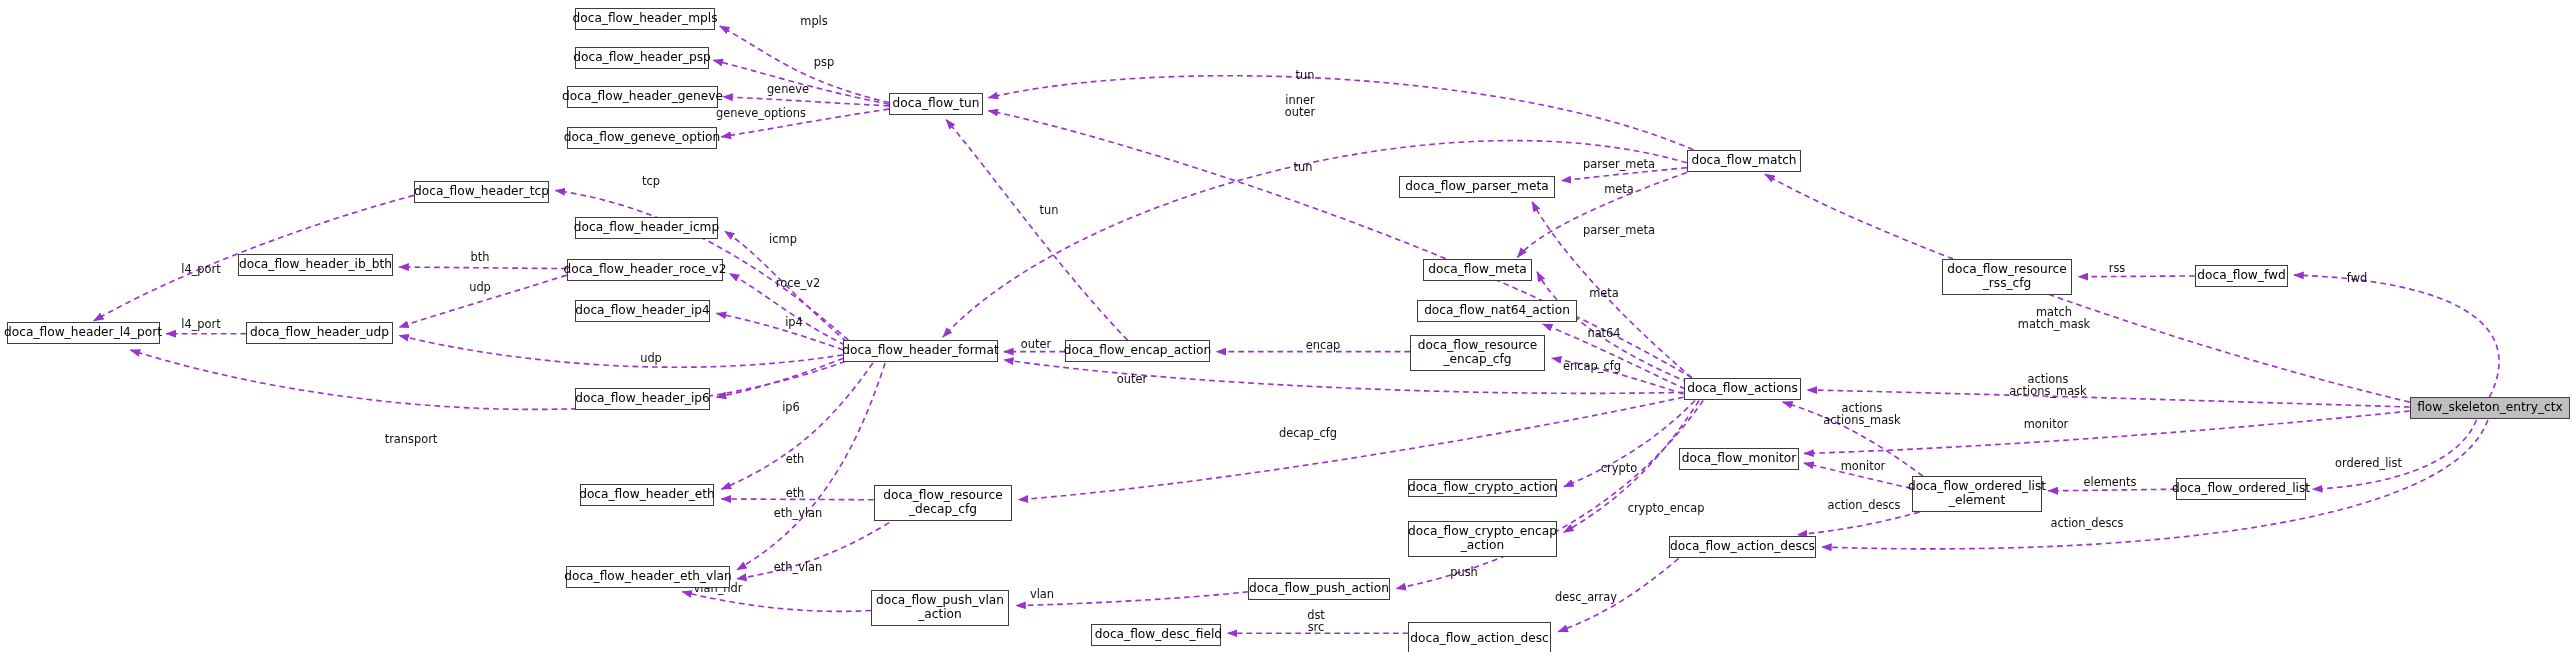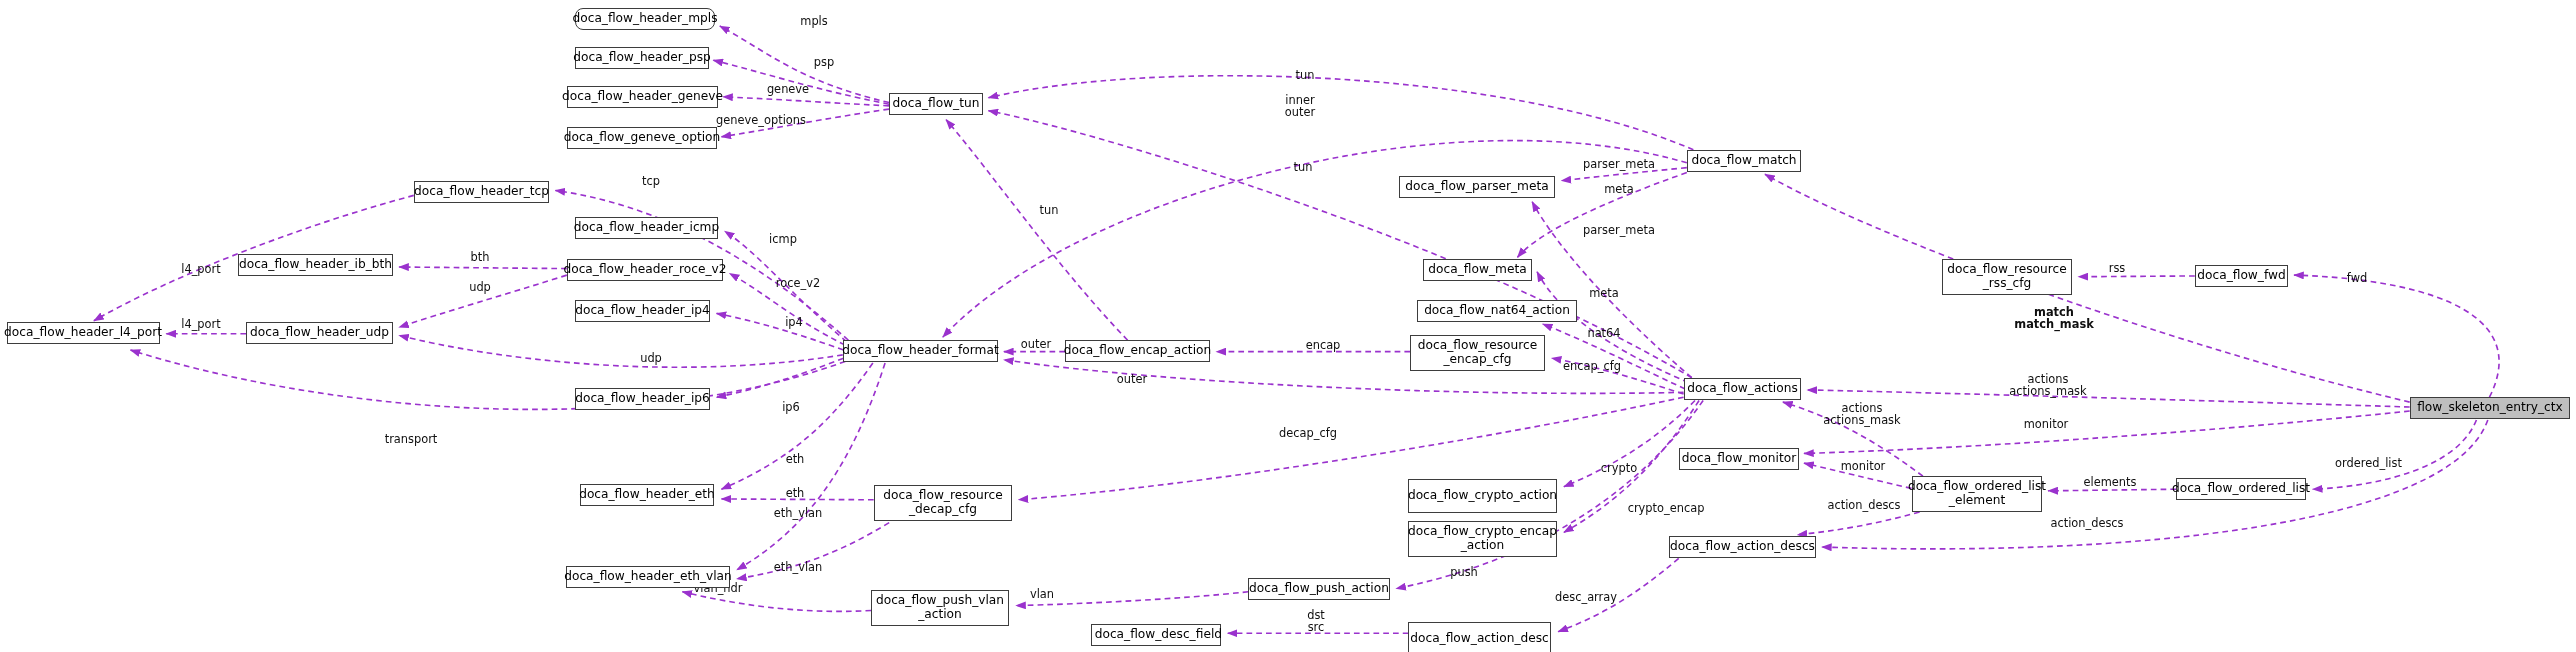--- a/index.html
+++ b/index.html
@@ -73,21 +73,21 @@
       <path d="M3042,516 C3020,572 2930,597 2841,601" fill="none" stroke="#9a32cd" stroke-width="2" stroke-dasharray="7 5" marker-end="url(#arrow)"></path>
       <path d="M3056,516 C3010,645 2620,685 2238,672" fill="none" stroke="#9a32cd" stroke-width="2" stroke-dasharray="7 5" marker-end="url(#arrow)"></path>
       <path d="M2673,601 L2516,603" fill="none" stroke="#9a32cd" stroke-width="2" stroke-dasharray="7 5" marker-end="url(#arrow)"></path>
       <path d="M2362,585 C2305,542 2250,512 2190,494" fill="none" stroke="#9a32cd" stroke-width="2" stroke-dasharray="7 5" marker-end="url(#arrow)"></path>
       <path d="M2348,600 C2295,588 2255,578 2216,569" fill="none" stroke="#9a32cd" stroke-width="2" stroke-dasharray="7 5" marker-end="url(#arrow)"></path>
       <path d="M2358,629 C2300,645 2255,652 2208,657" fill="none" stroke="#9a32cd" stroke-width="2" stroke-dasharray="7 5" marker-end="url(#arrow)"></path>
     </svg>
     <span class="elabel" style="left: 814px; top: 21px;">mpls</span>
     <span class="elabel" style="left: 824px; top: 62px;">psp</span>
     <span class="elabel" style="left: 788px; top: 89px;">geneve</span>
-    <span class="elabel" style="left: 761px; top: 113px; margin-top: 7px;">geneve_options</span>
+    <span class="elabel" style="left: 761px; top: 113px;">geneve_options</span>
     <span class="elabel" style="left: 1305px; top: 75px;">tun</span>
     <span class="elabel" style="left: 1303px; top: 167px;">tun</span>
     <span class="elabel" style="left: 1049px; top: 210px;">tun</span>
     <span class="elabel" style="left: 1300px; top: 106px;">inner
 outer</span>
     <span class="elabel" style="left: 1036px; top: 344px;">outer</span>
     <span class="elabel" style="left: 1132px; top: 379px;">outer</span>
     <span class="elabel" style="left: 651px; top: 181px;">tcp</span>
     <span class="elabel" style="left: 783px; top: 239px;">icmp</span>
     <span class="elabel" style="left: 798px; top: 283px;">roce_v2</span>
@@ -114,33 +114,33 @@
     <span class="elabel" style="left: 1316px; top: 621px;">dst
 src</span>
     <span class="elabel" style="left: 795px; top: 493px;">eth</span>
     <span class="elabel" style="left: 795px; top: 459px;">eth</span>
     <span class="elabel" style="left: 798px; top: 513px;">eth_vlan</span>
     <span class="elabel" style="left: 798px; top: 567px;">eth_vlan</span>
     <span class="elabel" style="left: 718px; top: 588px;">vlan_hdr</span>
     <span class="elabel" style="left: 1042px; top: 594px;">vlan</span>
     <span class="elabel" style="left: 2117px; top: 268px;">rss</span>
     <span class="elabel" style="left: 2357px; top: 278px;">fwd</span>
-    <span class="elabel" style="left: 2054px; top: 318px; font-weight: bold;">match
+    <span class="elabel" style="left: 2054px; top: 318px;">match
 match_mask</span>
     <span class="elabel" style="left: 2048px; top: 385px;">actions
 actions_mask</span>
     <span class="elabel" style="left: 2046px; top: 424px;">monitor</span>
     <span class="elabel" style="left: 2359px; top: 463px; padding-left: 19px;">ordered_list</span>
     <span class="elabel" style="left: 2087px; top: 523px;">action_descs</span>
     <span class="elabel" style="left: 2110px; top: 482px;">elements</span>
     <span class="elabel" style="left: 1862px; top: 414px;">actions
 actions_mask</span>
     <span class="elabel" style="left: 1863px; top: 466px;">monitor</span>
     <span class="elabel" style="left: 1864px; top: 505px;">action_descs</span>
-    <div class="node" style="left: 575px; top: 8.1px; width: 140px; height: 22px; border-radius: 8px;">doca_flow_header_mpls</div>
+    <div class="node" style="left: 575px; top: 8.1px; width: 140px; height: 22px;">doca_flow_header_mpls</div>
     <div class="node" style="left: 575px; top: 47px; width: 134px; height: 22px;">doca_flow_header_psp</div>
     <div class="node" style="left: 567px; top: 86px; width: 151px; height: 22px;">doca_flow_header_geneve</div>
     <div class="node" style="left: 567px; top: 127px; width: 150px; height: 22px;">doca_flow_geneve_option</div>
     <div class="node" style="left: 889px; top: 93px; width: 94px; height: 22px;">doca_flow_tun</div>
     <div class="node" style="left: 414px; top: 181px; width: 135px; height: 22px;">doca_flow_header_tcp</div>
     <div class="node" style="left: 575px; top: 217px; width: 143px; height: 22px;">doca_flow_header_icmp</div>
     <div class="node" style="left: 238px; top: 254px; width: 155px; height: 22px;">doca_flow_header_ib_bth</div>
     <div class="node" style="left: 567px; top: 259px; width: 156px; height: 22px;">doca_flow_header_roce_v2</div>
     <div class="node" style="left: 6.5px; top: 322px; width: 153px; height: 22px;">doca_flow_header_l4_port</div>
     <div class="node" style="left: 246px; top: 322px; width: 147px; height: 22px;">doca_flow_header_udp</div>
@@ -156,21 +156,21 @@
 _encap_cfg</div>
     <div class="node" style="left: 1684px; top: 378px; width: 117px; height: 22px;">doca_flow_actions</div>
     <div class="node" style="left: 1942px; top: 259px; width: 130px; height: 36px;">doca_flow_resource
 _rss_cfg</div>
     <div class="node" style="left: 2195px; top: 265px; width: 93px; height: 22px;">doca_flow_fwd</div>
     <div class="node hl" style="left: 2410px; top: 397px; width: 160px; height: 22px;">flow_skeleton_entry_ctx</div>
     <div class="node" style="left: 1679px; top: 448px; width: 120px; height: 22px;">doca_flow_monitor</div>
     <div class="node" style="left: 1912px; top: 476px; width: 130px; height: 36px;">doca_flow_ordered_list
 _element</div>
     <div class="node" style="left: 2176px; top: 478px; width: 130px; height: 22px;">doca_flow_ordered_list</div>
-    <div class="node" style="left: 1408px; top: 479px; width: 149px; height: 34px;">doca_flow_crypto_action</div>
+    <div class="node" style="left: 1408px; top: 479px; width: 149px; height: 18px;">doca_flow_crypto_action</div>
     <div class="node" style="left: 1408px; top: 521px; width: 149px; height: 36px;">doca_flow_crypto_encap
 _action</div>
     <div class="node" style="left: 1669px; top: 536px; width: 147px; height: 22px;">doca_flow_action_descs</div>
     <div class="node" style="left: 580px; top: 484px; width: 134px; height: 22px;">doca_flow_header_eth</div>
     <div class="node" style="left: 874px; top: 485px; width: 138px; height: 36px;">doca_flow_resource
 _decap_cfg</div>
     <div class="node" style="left: 566px; top: 566px; width: 164px; height: 22px;">doca_flow_header_eth_vlan</div>
     <div class="node" style="left: 871px; top: 590px; width: 138px; height: 36px;">doca_flow_push_vlan
 _action</div>
     <div class="node" style="left: 1248px; top: 578px; width: 142px; height: 22px;">doca_flow_push_action</div>

